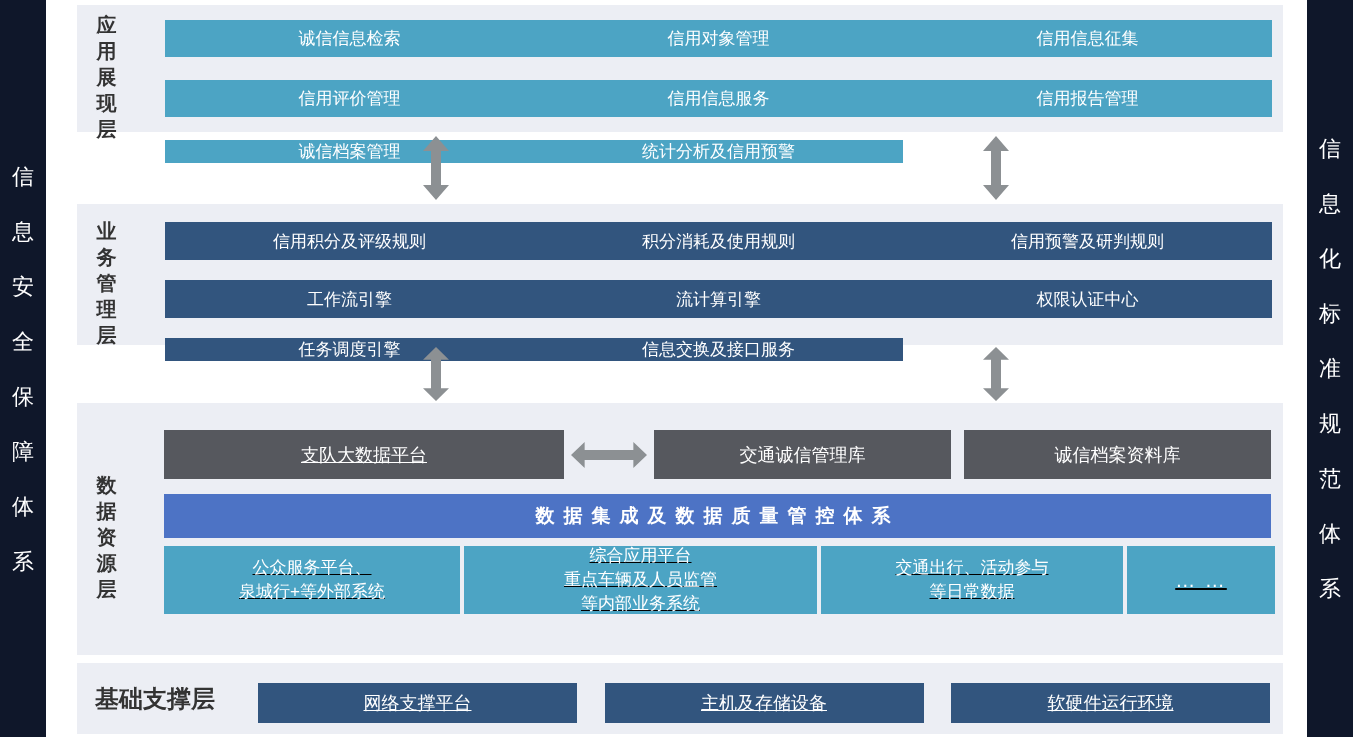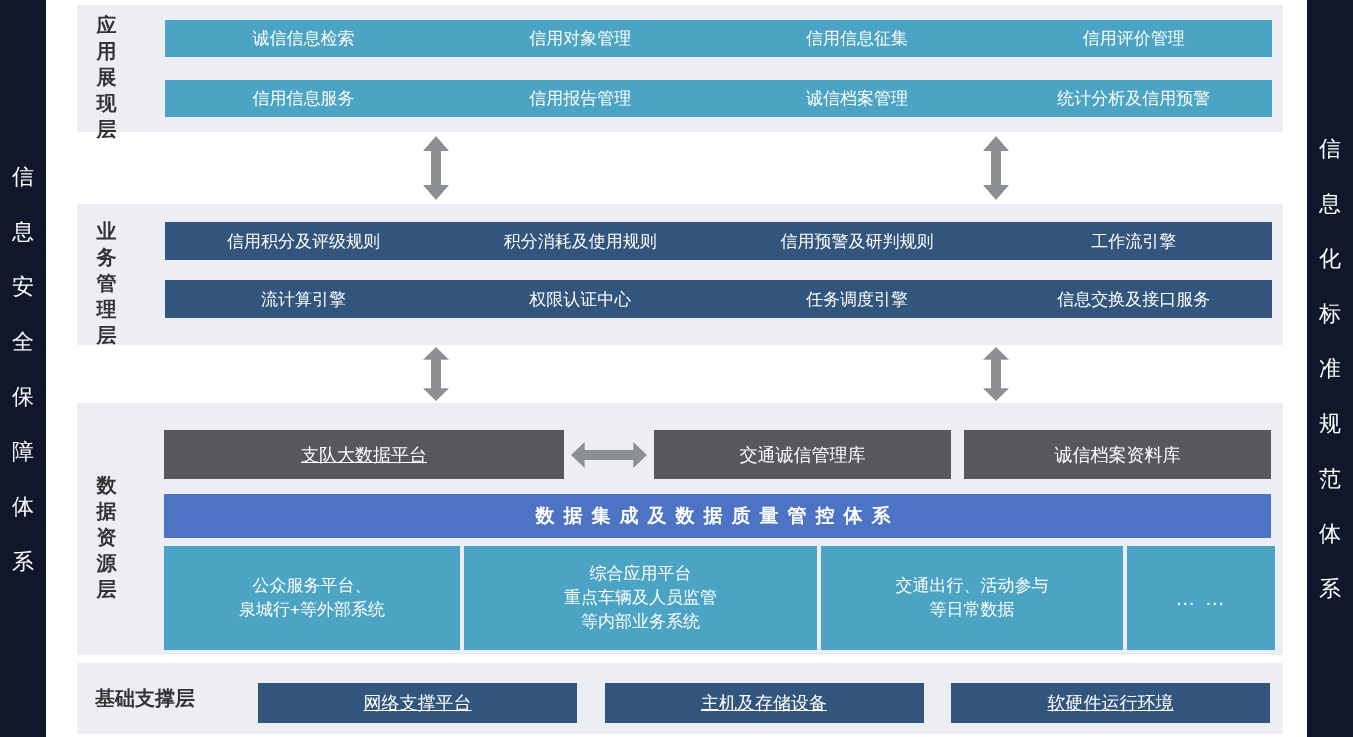--- a/index.html
+++ b/index.html
@@ -20,50 +20,50 @@
   .layer-app      { top:5px;   height:127px; }
   .layer-business { top:204px; height:141px; }
   .layer-data     { top:403px; height:252px; }
   .layer-base     { top:663px; height:71px; }
   .v-label-wrap { position:absolute; left:18px; top:8px; height:100%;
                   display:flex; align-items:center; }
   .v-label { width:1.15em; font-size:20px; font-weight:bold; color:#333;
              line-height:26px; text-align:center; word-break:break-all; }
   
   .grid-rows { position:absolute; left:88px; right:11px; display:grid;
-               grid-template-columns:repeat(4,1fr); column-gap:0; }
+               grid-template-columns:repeat(3,1fr); column-gap:0; }
   .layer-app .grid-rows      { top:15px; grid-template-rows:37px 37px; row-gap:23px; }
   .layer-business .grid-rows { top:18px; grid-template-rows:38px 38px; row-gap:20px; }
   .box { display:flex; align-items:center; justify-content:center;
          color:#ffffff; font-size:17px; text-align:center; }
   .teal { background:#4ca4c4; }
   .navy { background:#32557e; }
   .gray { background:#56585e; }
   
   .data-row1 { position:absolute; left:87px; right:12px; top:27px; height:49px; display:flex; }
   .platform { font-size:18px; }
   .p1 { width:400px;text-decoration:underline; }
   .arrow-gap { width:90px; display:flex; align-items:center; justify-content:center; }
   .p2 { width:297px; margin-right:13px; }
   .p3 { flex:1; }
   .integration-bar { position:absolute; left:87px; right:12px; top:91px; height:44px;
                      background:#4d73c5; color:#fff; display:flex; align-items:center;
                      justify-content:center; font-size:19px; font-weight:bold;
                      letter-spacing:9px; }
-  .data-row3 { position:absolute; left:87px; right:8px; top:143px; height:104px;
-               display:flex; gap:4px; }
+  .data-row3 { position:absolute; left:87px; right:8px; top:143px; height:68px;
+               display:flex; gap:4px;text-decoration:underline; }
   .src { white-space:pre-line; line-height:24px; }
   .s1 { width:296px; }
   .s2 { width:353px; }
   .s3 { width:302px; }
   .s4 { flex:1; font-size:20px; letter-spacing:2px; }
   
   .base-label { position:absolute; left:18px; top:0; height:100%;
                 display:flex; align-items:center;
-                font-size:20px; font-weight:bold; color:#333; }
+                font-size:24px; font-weight:bold; color:#333; }
   .base-boxes { position:absolute; left:181px; right:13px; top:20px; height:40px;
                 display:flex; justify-content:space-between; }
   .base-box { width:319px; height:40px; font-size:18px;text-decoration:underline; }
   
   .varrow { position:absolute; width:26px; }
   .va-1 { left:423px; top:136px; height:64px; }
   .va-2 { left:983px; top:136px; height:64px; }
   .va-3 { left:423px; top:347px; height:54px; }
   .va-4 { left:983px; top:347px; height:54px; }
   .varrow svg { display:block; width:100%; height:100%; }

